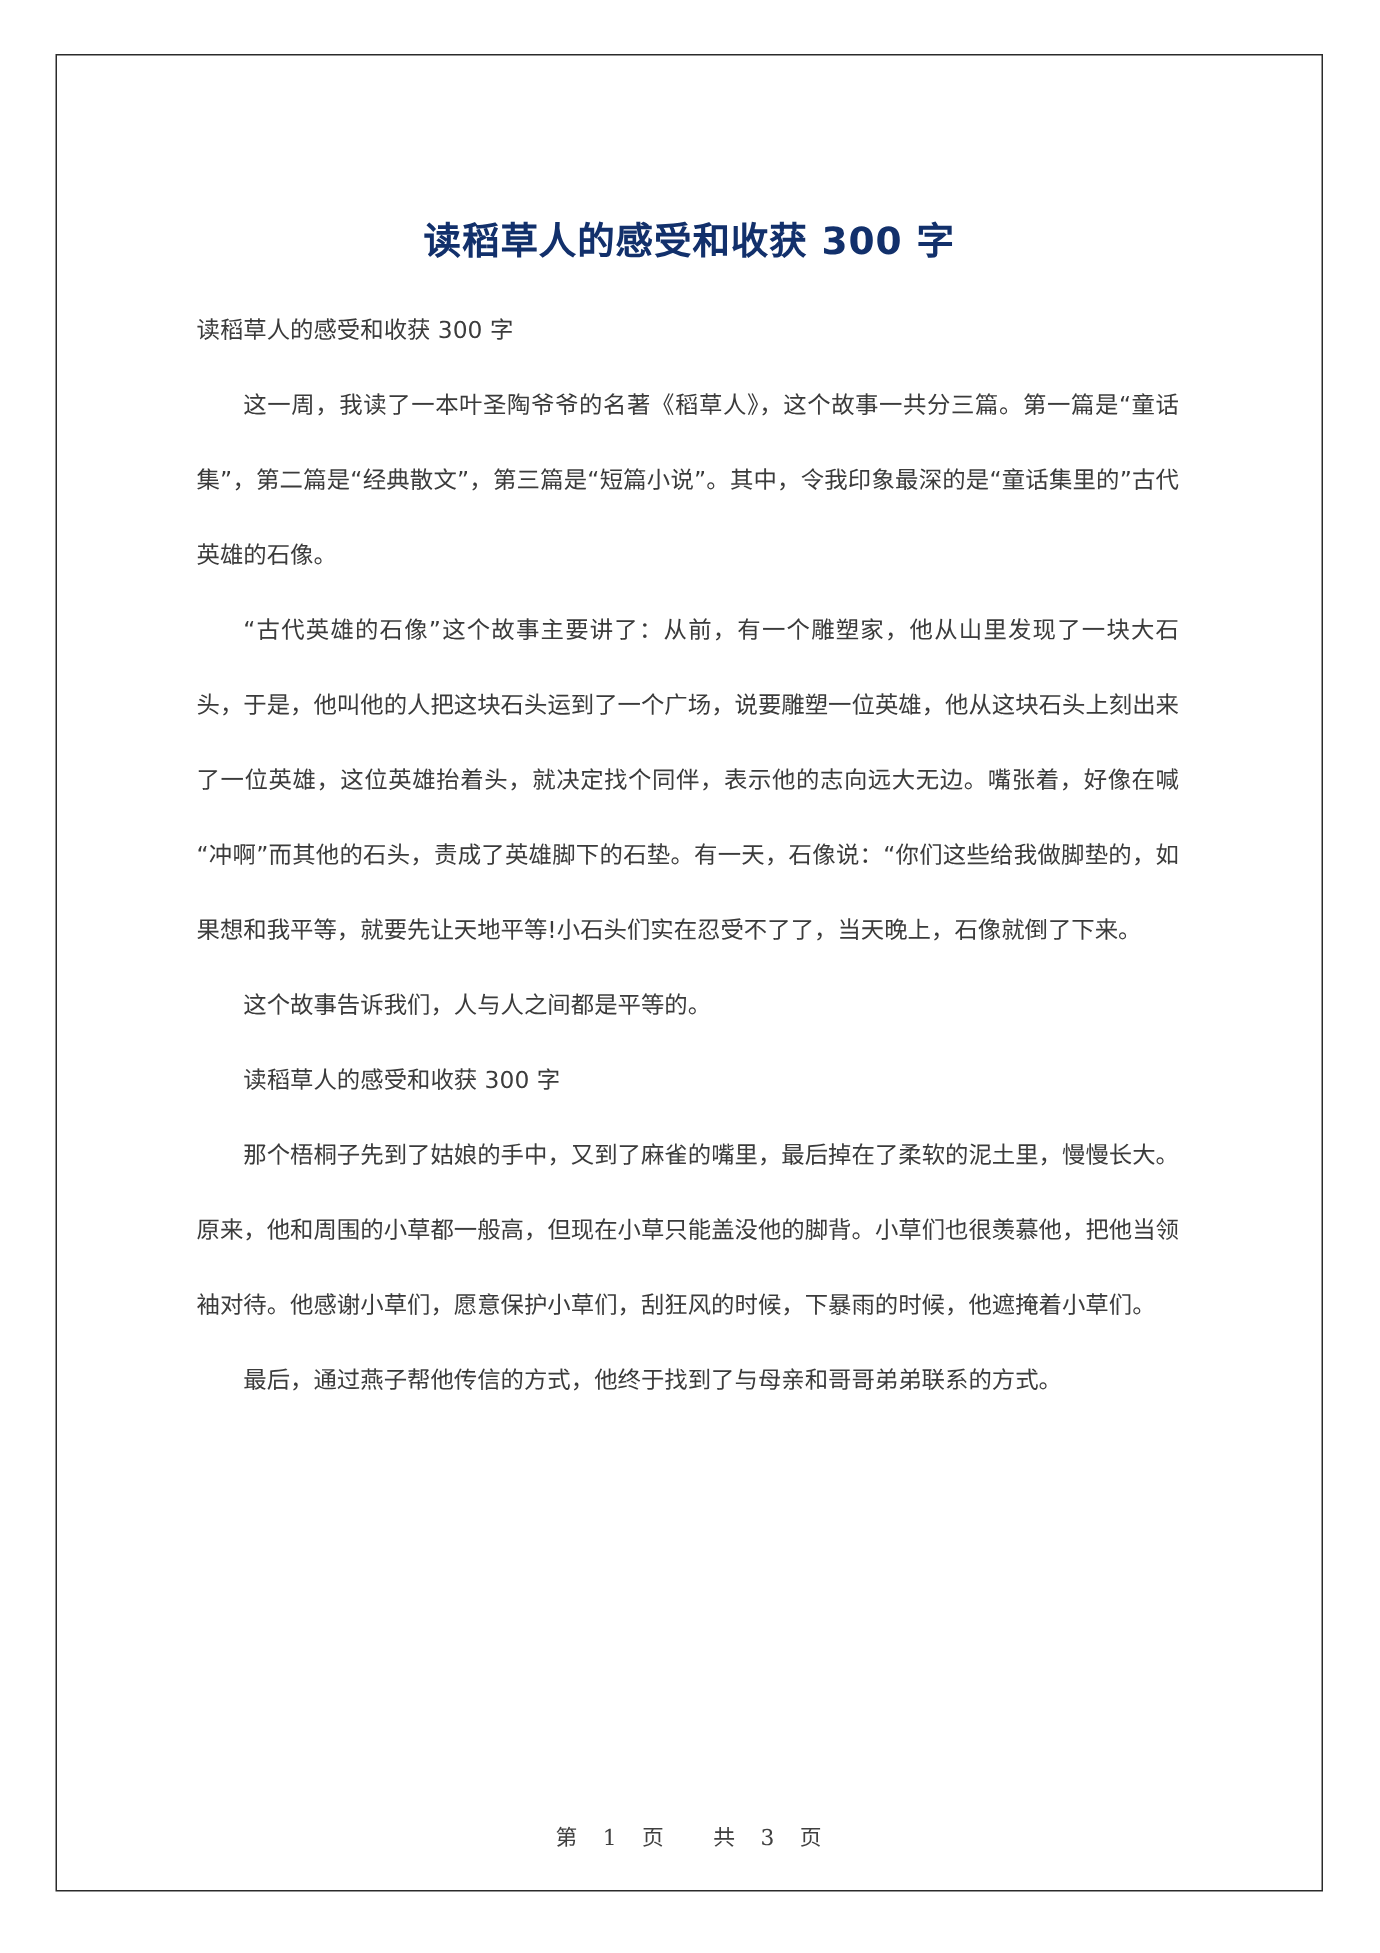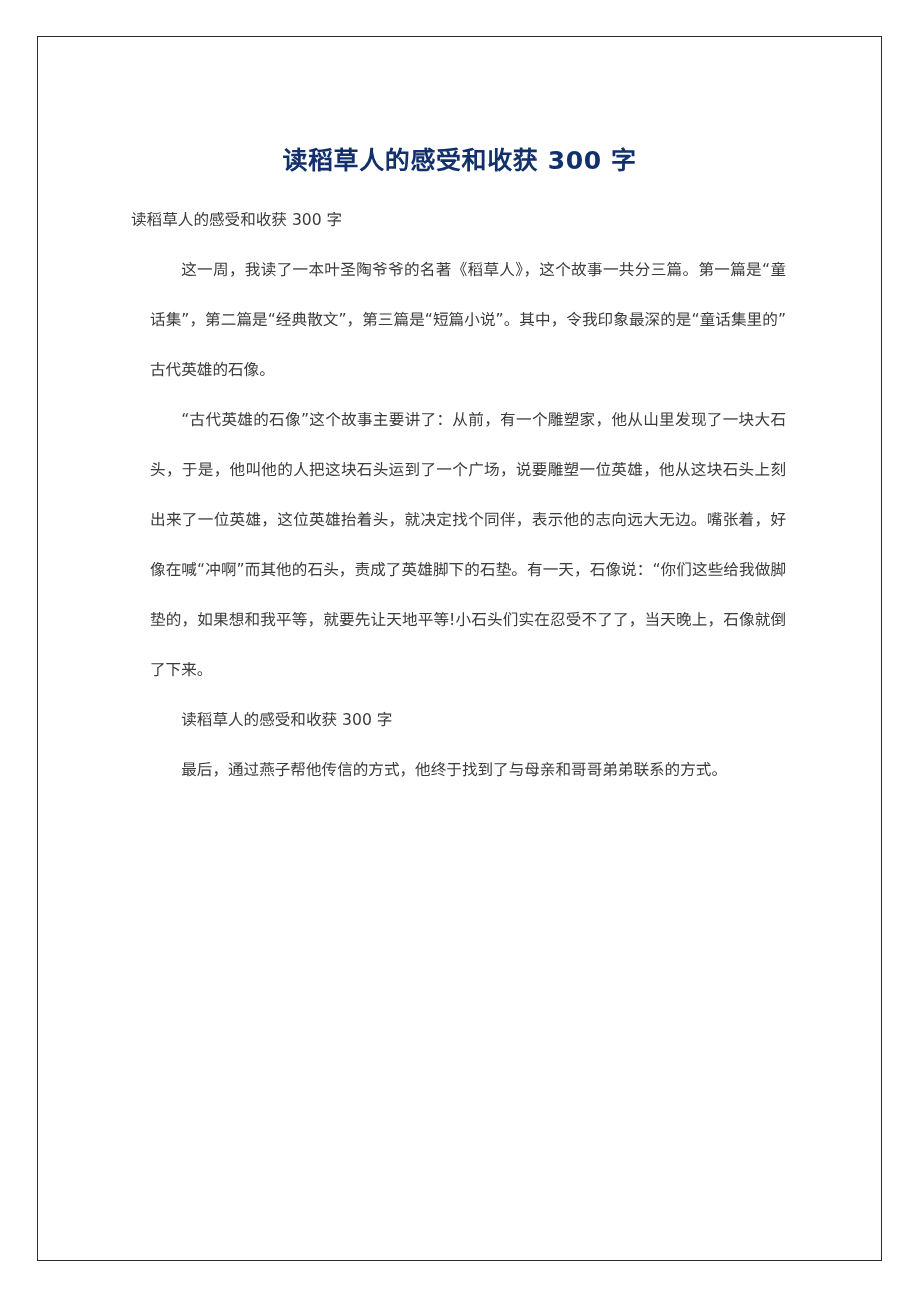--- a/index.html
+++ b/index.html
@@ -61,21 +61,20 @@
     color: #3b3b3b;
     font-size: 15.6px;
     line-height: 50px;
     text-align: justify;
     text-justify: inter-ideograph;
     font-family: "DejaVu Sans", "Liberation Sans", sans-serif;
   }
 
   p.indent {
     text-indent: 2em;
-    margin-left: 19px;
   }
 
   p.flush {
     text-indent: 0;
   }
 
   .footer {
     position: absolute;
     left: 0;
     right: 0;
@@ -100,23 +99,28 @@
 
     <h1 class="doc-title">读稻草人的感受和收获 300 字</h1>
 
     <div class="body-block">
       <p class="para flush">读稻草人的感受和收获 300 字</p>
 
       <p class="para indent">这一周，我读了一本叶圣陶爷爷的名著《稻草人》，这个故事一共分三篇。第一篇是“童话集”，第二篇是“经典散文”，第三篇是“短篇小说”。其中，令我印象最深的是“童话集里的”古代英雄的石像。</p>
 
       <p class="para indent">“古代英雄的石像”这个故事主要讲了：从前，有一个雕塑家，他从山里发现了一块大石头，于是，他叫他的人把这块石头运到了一个广场，说要雕塑一位英雄，他从这块石头上刻出来了一位英雄，这位英雄抬着头，就决定找个同伴，表示他的志向远大无边。嘴张着，好像在喊“冲啊”而其他的石头，责成了英雄脚下的石垫。有一天，石像说：“你们这些给我做脚垫的，如果想和我平等，就要先让天地平等!小石头们实在忍受不了了，当天晚上，石像就倒了下来。</p>
 
+      <p class="para indent">这个故事告诉我们，人与人之间都是平等的。</p>
 
       <p class="para indent">读稻草人的感受和收获 300 字</p>
 
 
+      <p class="para indent">那个梧桐子先到了姑娘的手中，又到了麻雀的嘴里，最后掉在了柔软的泥土里，慢慢长大。原来，他和周围的小草都一般高，但现在小草只能盖没他的脚背。小草们也很羡慕他，把他当领袖对待。他感谢小草们，愿意保护小草们，刮狂风的时候，下暴雨的时候，他遮掩着小草们。</p>
 
       <p class="para indent">最后，通过燕子帮他传信的方式，他终于找到了与母亲和哥哥弟弟联系的方式。</p>
     </div>
 
+    <div class="footer">
+      <span>第</span><span class="gap"></span><span>1</span><span class="gap"></span><span>页</span><span class="gap"></span><span class="gap"></span><span>共</span><span class="gap"></span><span>3</span><span class="gap"></span><span>页</span>
+    </div>
 
   </div>
 </div>
 
 </body></html>

